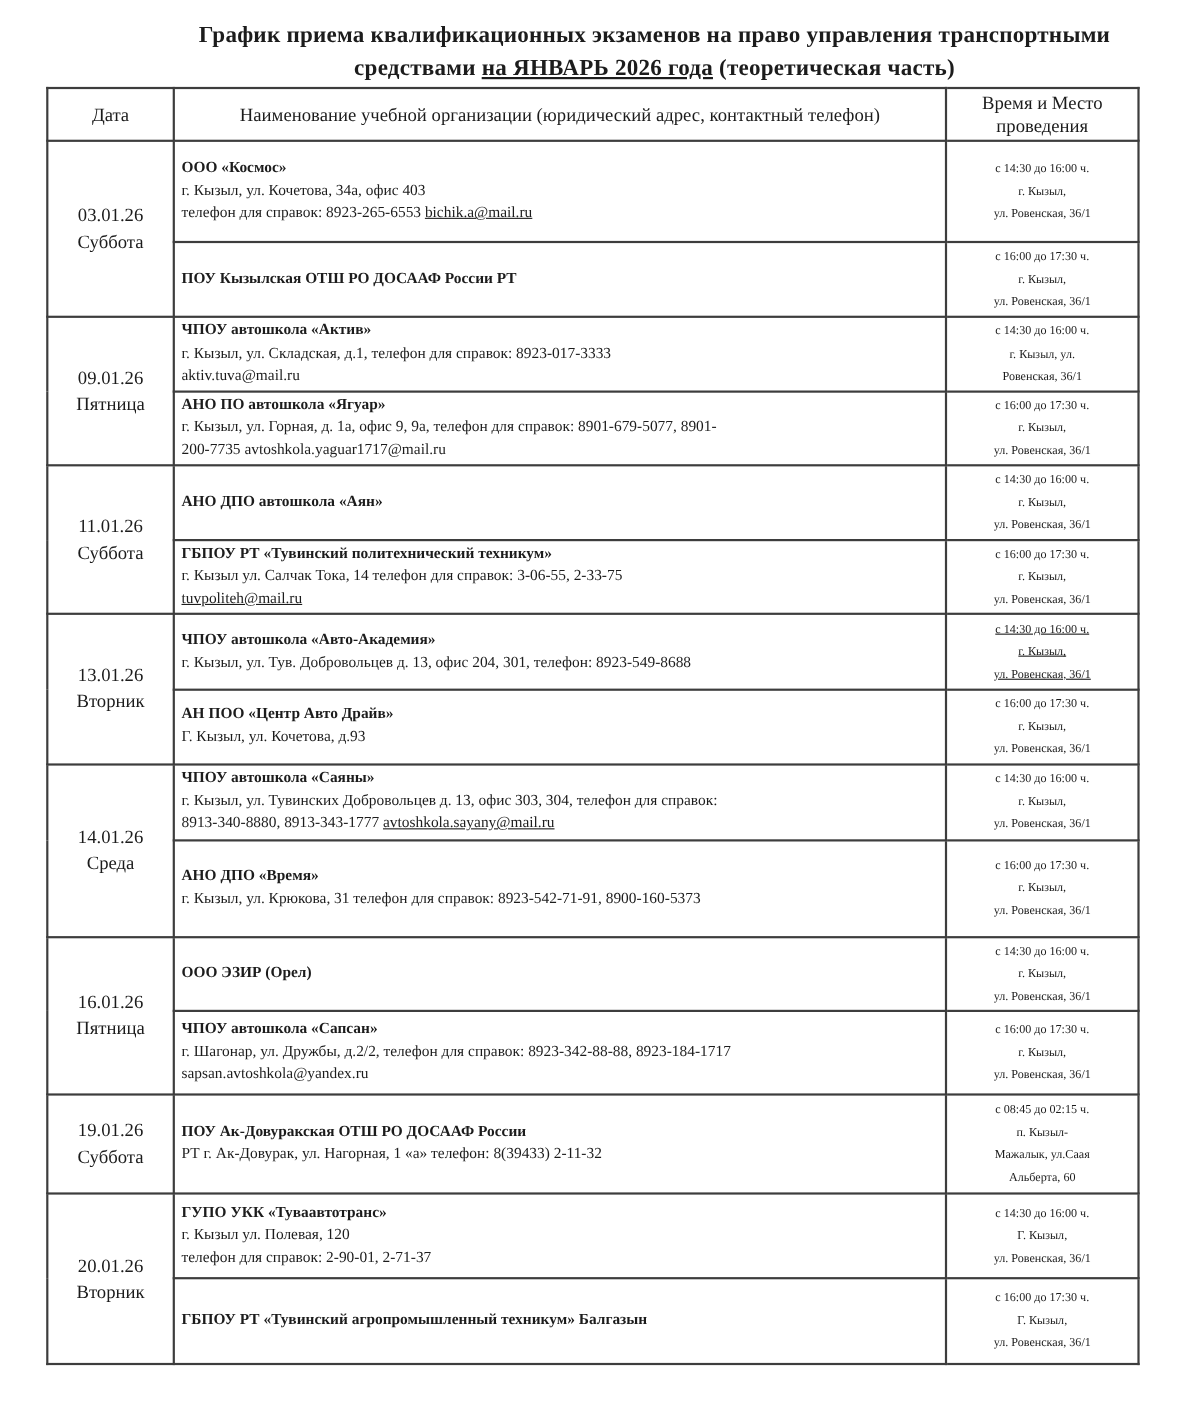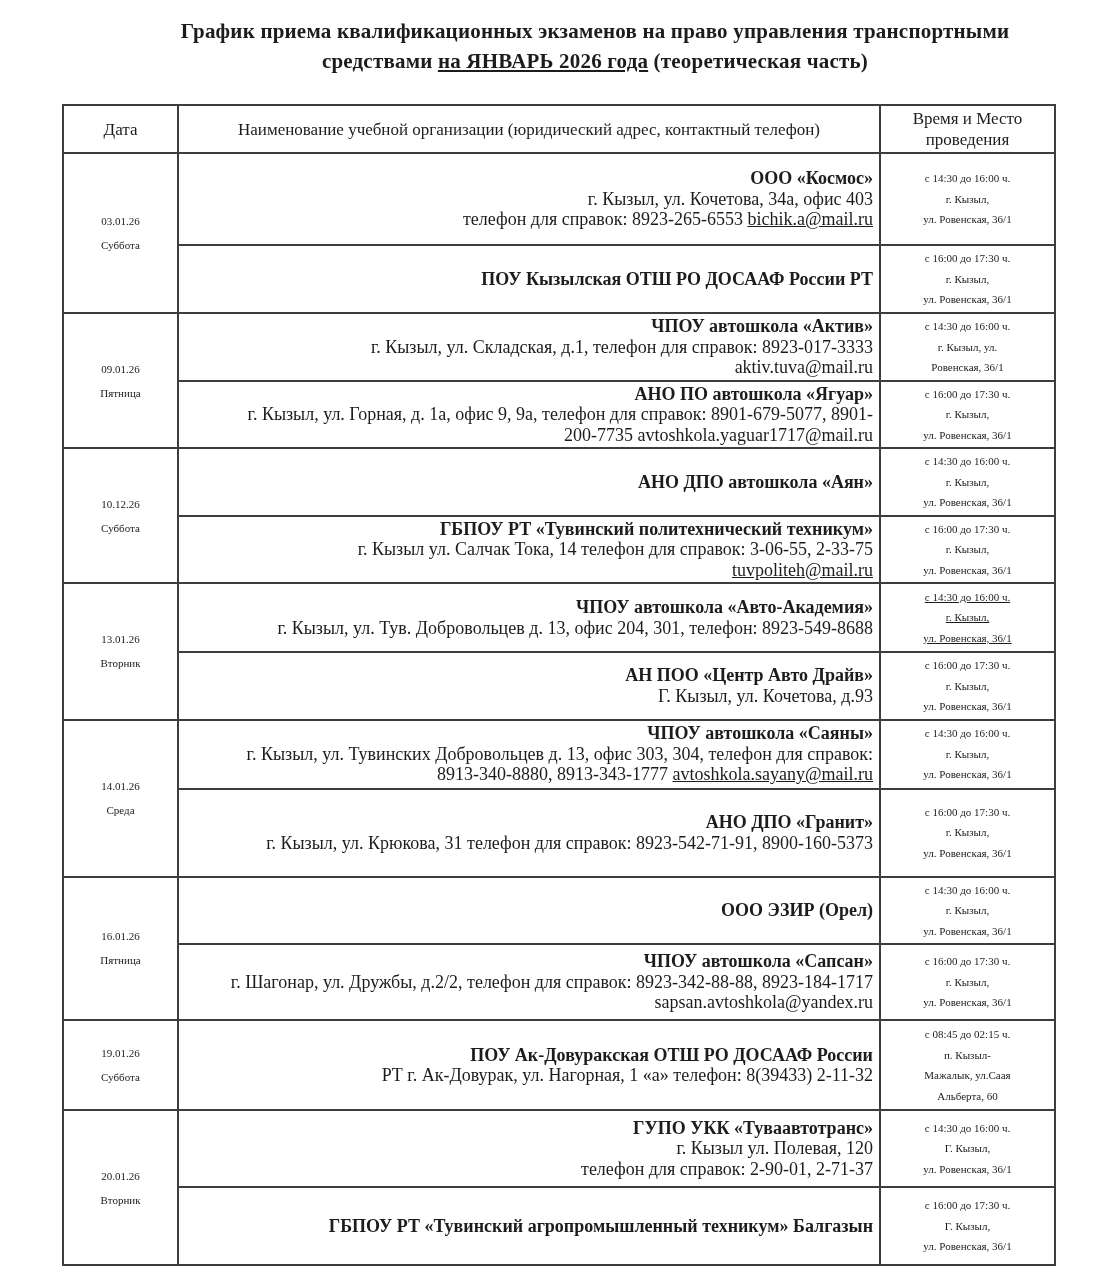--- a/index.html
+++ b/index.html
@@ -26,45 +26,44 @@
     line-height: 30px;
     letter-spacing: 0.2px;
     margin-left: 48px;
   }
   .title-underline {
     text-decoration: underline;
   }
   table.schedule {
     position: absolute;
     left: 42px;
-    top: 104px;
+    top: 79px;
     width: 992px;
     border-collapse: collapse;
     table-layout: fixed;
-    margin-left: 20px;
   }
   .schedule th, .schedule td {
     border: 2px solid #3d3d3d;
     padding: 2px 6px;
     vertical-align: middle;
   }
   .schedule th {
     font-weight: normal;
     font-size: 17px;
     line-height: 21px;
     text-align: center;
   }
   .date-cell {
     text-align: center;
-    font-size: 11px;
+    font-size: 17px;
     line-height: 24px;
   }
   .org-cell {
-    text-align: right;
-    font-size: 18px;
+    text-align: left;
+    font-size: 14px;
     line-height: 20.5px;
     padding: 2px 10px;
   }
   .org-name {
     font-weight: bold;
   }
   .time-cell {
     text-align: center;
     font-size: 11px;
     line-height: 20.5px;
@@ -148,21 +147,21 @@
           <div class="org-line"><span>200-7735 avtoshkola.yaguar1717@mail.ru</span></div>
         </td>
         <td class="time-cell">
           <div class="time-line">с 16:00 до 17:30 ч.</div>
           <div class="time-line">г. Кызыл,</div>
           <div class="time-line">ул. Ровенская, 36/1</div>
         </td>
       </tr>
       <tr style="height: 66px;">
         <td class="date-cell" rowspan="2">
-          <div>10.12.26</div>
+          <div>11.01.26</div>
           <div>Суббота</div>
         </td>
         <td class="org-cell">
           <div class="org-name">АНО ДПО автошкола «Аян»</div>
         </td>
         <td class="time-cell">
           <div class="time-line">с 14:30 до 16:00 ч.</div>
           <div class="time-line">г. Кызыл,</div>
           <div class="time-line">ул. Ровенская, 36/1</div>
         </td>
@@ -216,21 +215,21 @@
           <div class="org-line"><span>8913-340-8880, 8913-343-1777 </span><span class="email-link">avtoshkola.sayany@mail.ru</span></div>
         </td>
         <td class="time-cell">
           <div class="time-line">с 14:30 до 16:00 ч.</div>
           <div class="time-line">г. Кызыл,</div>
           <div class="time-line">ул. Ровенская, 36/1</div>
         </td>
       </tr>
       <tr style="height: 88px;">
         <td class="org-cell">
-          <div class="org-name">АНО ДПО «Гранит»</div>
+          <div class="org-name">АНО ДПО «Время»</div>
           <div class="org-line"><span>г. Кызыл, ул. Крюкова, 31 телефон для справок: 8923-542-71-91, 8900-160-5373</span></div>
         </td>
         <td class="time-cell">
           <div class="time-line">с 16:00 до 17:30 ч.</div>
           <div class="time-line">г. Кызыл,</div>
           <div class="time-line">ул. Ровенская, 36/1</div>
         </td>
       </tr>
       <tr style="height: 64px;">
         <td class="date-cell" rowspan="2">

